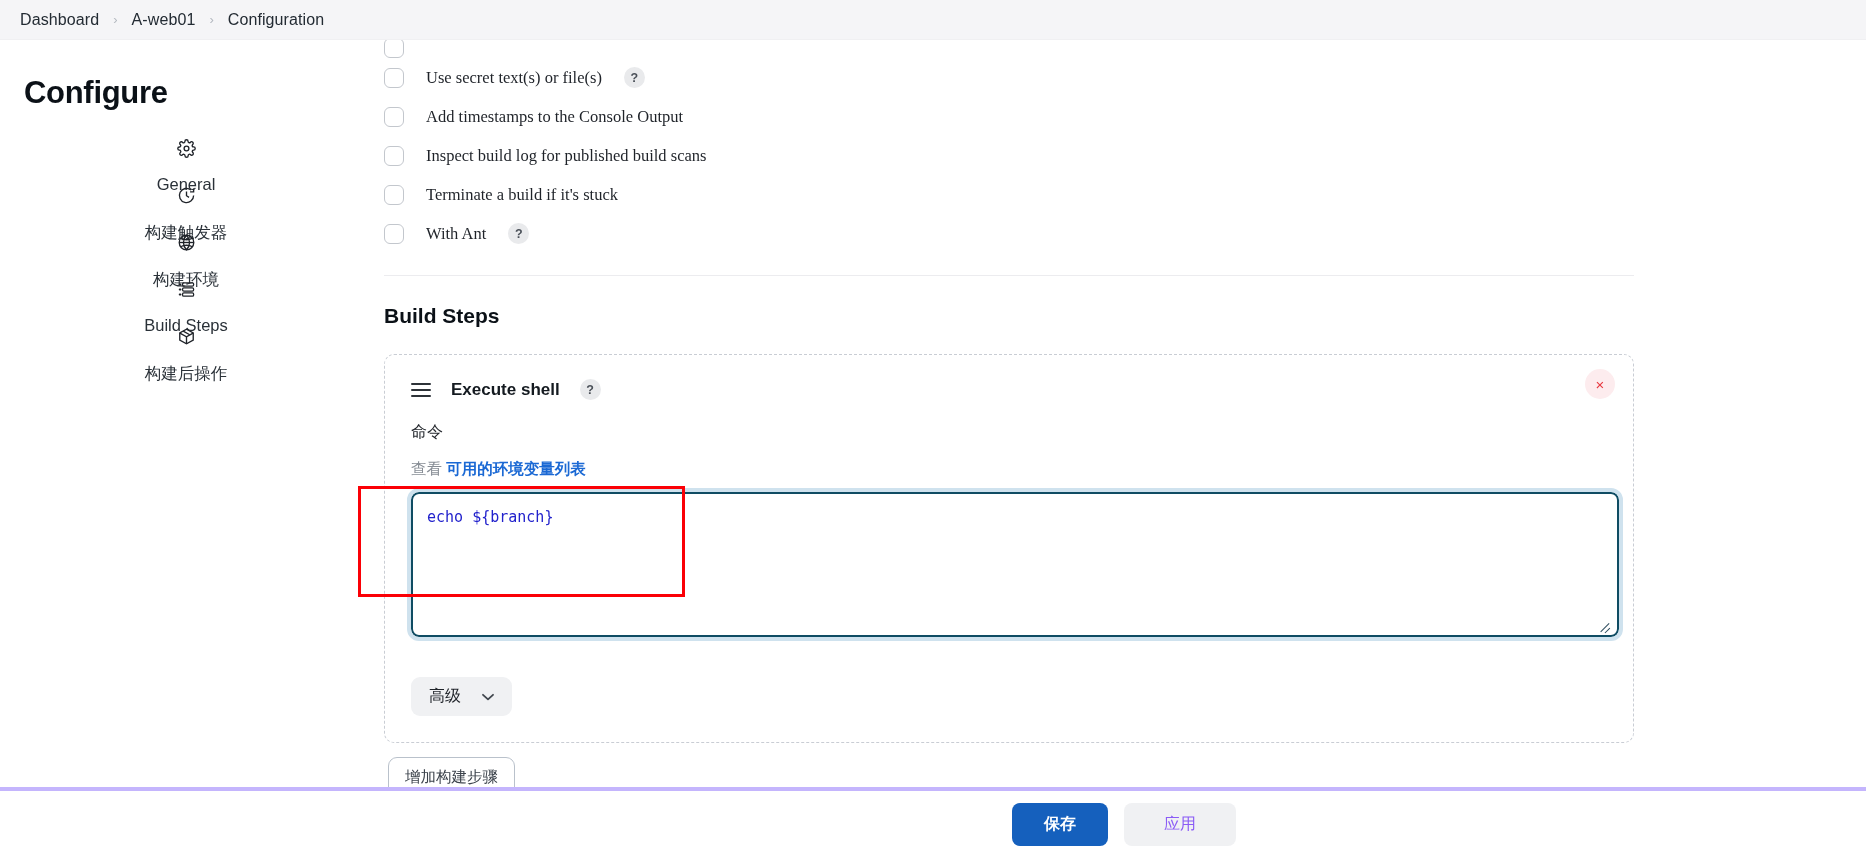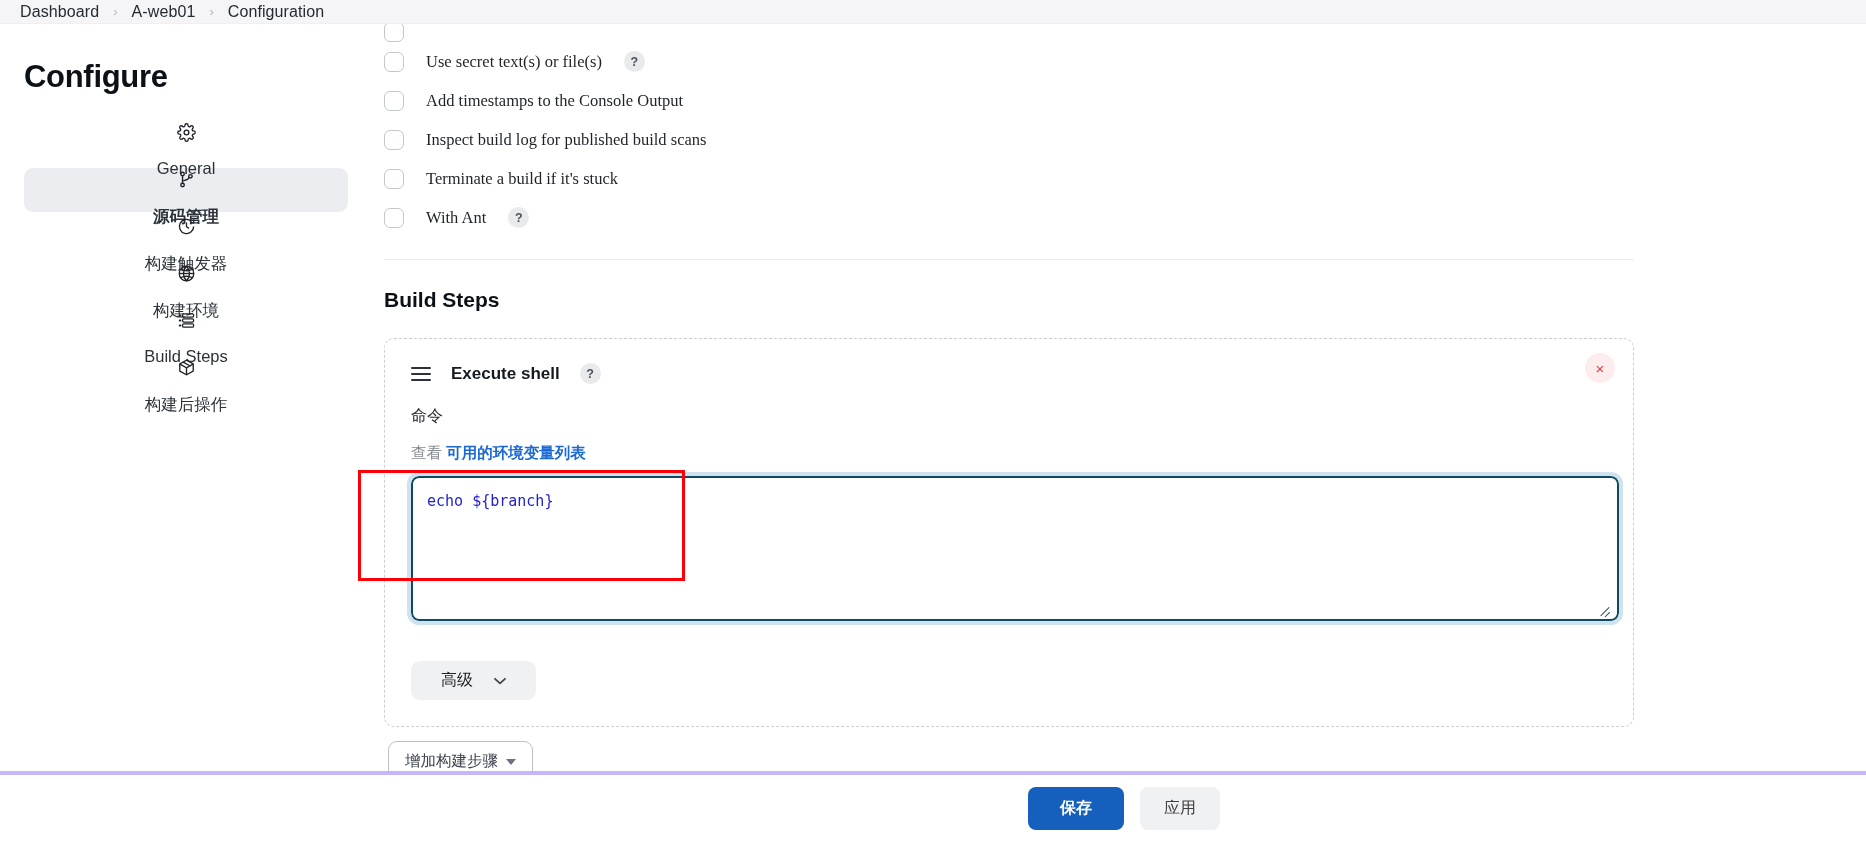--- a/index.html
+++ b/index.html
@@ -8,21 +8,21 @@
     margin: 0; padding: 0;
     width: 1866px; height: 855px;
     overflow: hidden;
     background: #ffffff;
     font-family: "Liberation Sans", "DejaVu Sans", sans-serif;
     color: #1f2329;
   }
 
   
   .breadcrumb-bar {
-    height: 24px;
+    height: 40px;
     background: #f5f5f7;
     display: flex;
     align-items: center;
     padding: 0 0 0 20px;
     border-bottom: 1px solid #f0f0f2;
   }
   .crumb {
     font-size: 16px;
     color: #232b33;
     letter-spacing: .1px;
@@ -240,41 +240,42 @@
   .resize-grip::after  { width: 7px;  right: 0; bottom: 0px; transform: rotate(-45deg); }
 
   .adv-btn {
     margin: 36px 0 0 4px;
     display: inline-flex;
     align-items: center;
     gap: 21px;
     background: #f0f1f3;
     border: none;
     border-radius: 9px;
-    padding: 9px 30px;
+    padding: 9px 18px;
     font-size: 16px;
     color: #1f2329;
     cursor: pointer;
     font-family: inherit;
   }
   .chev { font-size: 12px; color: #41474e; }
 
   .add-step-btn {
     margin: 14px 0 0 4px;
     display: inline-flex;
     align-items: center;
     gap: 8px;
     background: #ffffff;
     border: 1.4px solid #b9c1cb;
     border-radius: 9px;
     padding: 9px 16px;
     font-size: 15.5px;
     color: #3b424b;
     cursor: pointer;
     font-family: inherit;
+    flex-direction: column;
   }
   .caret-dn {
     width: 0; height: 0;
     border-left: 5px solid transparent;
     border-right: 5px solid transparent;
     border-top: 6px solid #6b7280;
     display: inline-block;
   }
 
   
@@ -298,26 +299,26 @@
     border-radius: 8px;
     font-size: 16px;
     font-weight: bold;
     padding: 11px 0;
     width: 96px;
     cursor: pointer;
     font-family: inherit;
   }
   .btn-secondary {
     background: #f0f1f3;
-    color: #404040;
+    color: #8b5cf6;
     border: none;
     border-radius: 8px;
     font-size: 16px;
     padding: 11px 0;
-    width: 80px;
+    width: 112px;
     cursor: pointer;
     font-family: inherit;
   }
 
   
   .annot-rect {
     position: absolute;
     border: 3px solid #fb0006;
     pointer-events: none;
     z-index: 60;
@@ -354,32 +355,20 @@
     <div class="side-item">
       <span class="ico">
         <svg width="19" height="19" viewBox="0 0 24 24" fill="none" stroke="currentColor" stroke-width="1.7">
           <circle cx="12" cy="12" r="3"></circle>
           <path d="M19.4 15a1.6 1.6 0 0 0 .3 1.8l.1.1a2 2 0 1 1-2.8 2.8l-.1-.1a1.6 1.6 0 0 0-1.8-.3 1.6 1.6 0 0 0-1 1.5V21a2 2 0 1 1-4 0v-.1A1.6 1.6 0 0 0 9 19.4a1.6 1.6 0 0 0-1.8.3l-.1.1a2 2 0 1 1-2.8-2.8l.1-.1a1.6 1.6 0 0 0 .3-1.8 1.6 1.6 0 0 0-1.5-1H3a2 2 0 1 1 0-4h.1A1.6 1.6 0 0 0 4.6 9a1.6 1.6 0 0 0-.3-1.8l-.1-.1a2 2 0 1 1 2.8-2.8l.1.1a1.6 1.6 0 0 0 1.8.3H9a1.6 1.6 0 0 0 1-1.5V3a2 2 0 1 1 4 0v.1a1.6 1.6 0 0 0 1 1.5 1.6 1.6 0 0 0 1.8-.3l.1-.1a2 2 0 1 1 2.8 2.8l-.1.1a1.6 1.6 0 0 0-.3 1.8V9a1.6 1.6 0 0 0 1.5 1H21a2 2 0 1 1 0 4h-.1a1.6 1.6 0 0 0-1.5 1z"></path>
         </svg>
       </span>
       <span class="lbl">General</span>
     </div>
 
-    <div class="side-item active">
-      <span class="ico">
-        <svg width="19" height="19" viewBox="0 0 24 24" fill="none" stroke="currentColor" stroke-width="1.8">
-          <circle cx="7" cy="5" r="2.2"></circle>
-          <circle cx="7" cy="19" r="2.2"></circle>
-          <circle cx="17" cy="8" r="2.2"></circle>
-          <path d="M7 7.2v9.6"></path>
-          <path d="M15.2 9.4c-1 3-4 3.2-7.4 4.3"></path>
-        </svg>
-      </span>
-      <span class="lbl">源码管理</span>
-    </div>
 
     <div class="side-item">
       <span class="ico">
         <svg width="19" height="19" viewBox="0 0 24 24" fill="none" stroke="currentColor" stroke-width="1.7">
           <path d="M21 12a9 9 0 1 1-3.2-6.9"></path>
           <path d="M21 3v4.5h-4.5"></path>
           <path d="M12 7v5.3l3.2 2"></path>
         </svg>
       </span>
       <span class="lbl">构建触发器</span>

